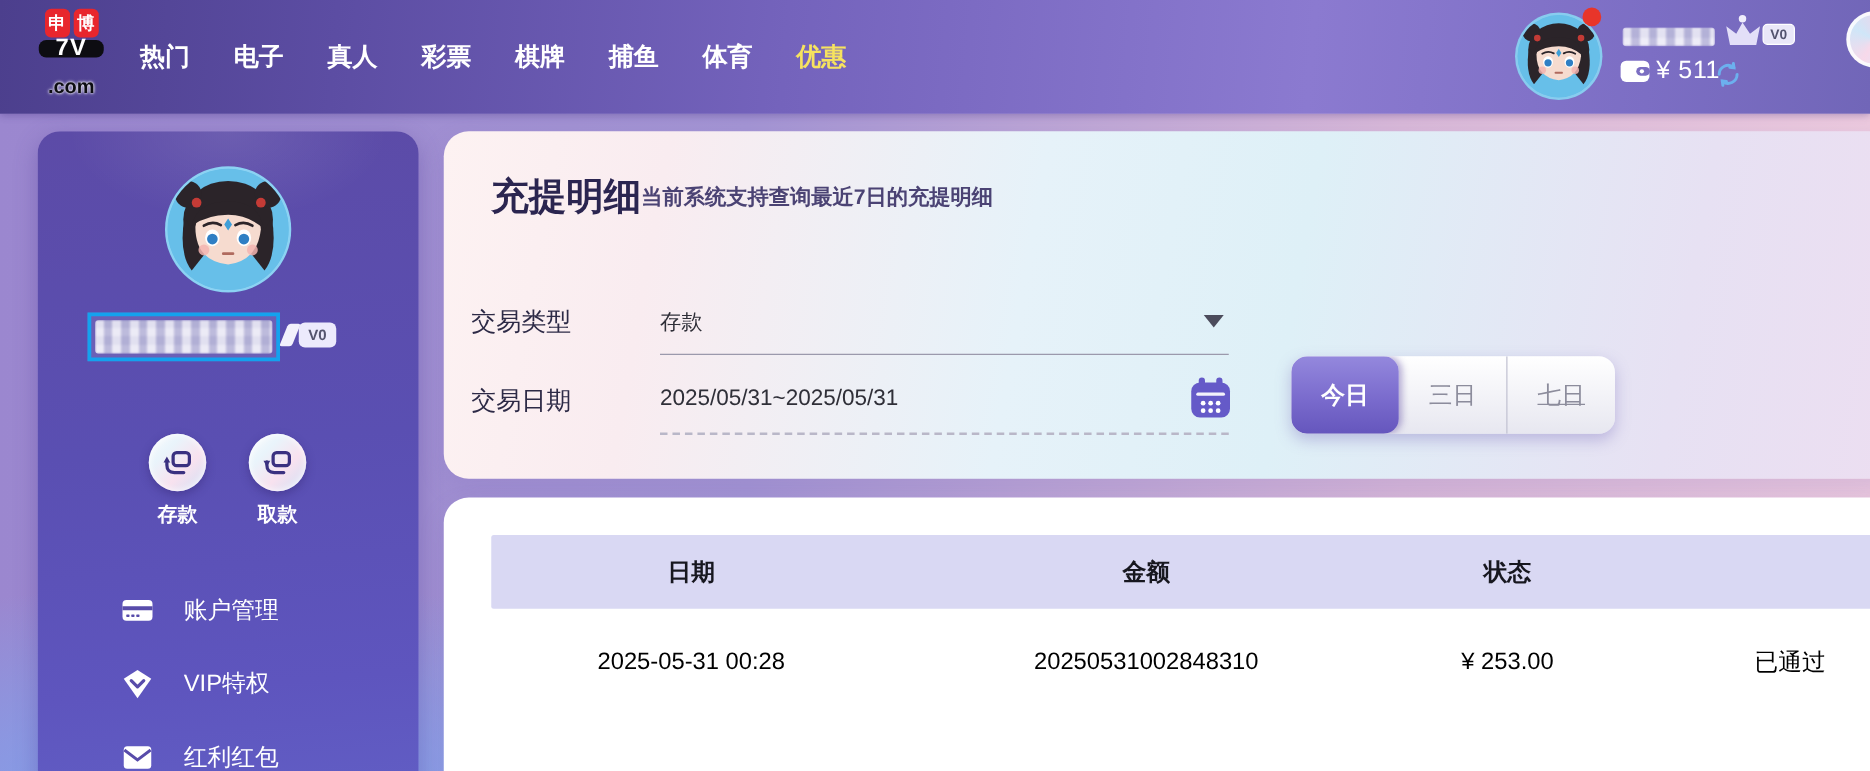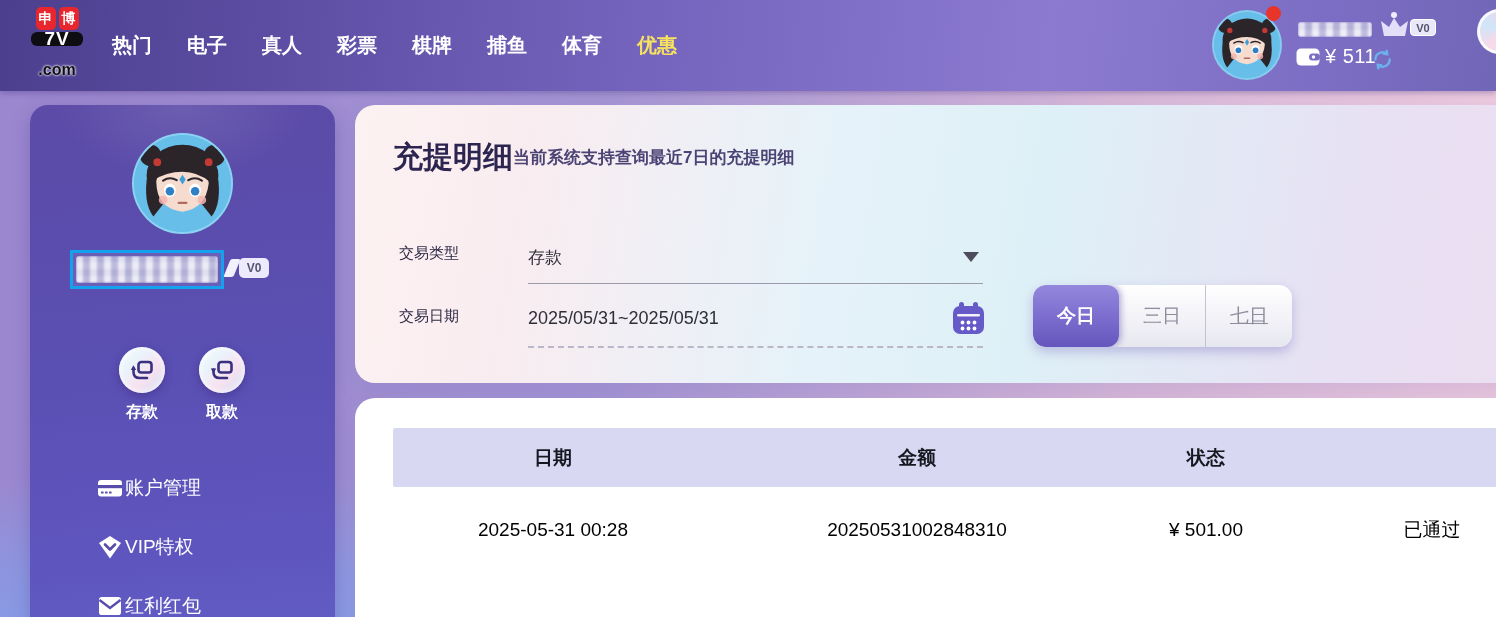--- a/index.html
+++ b/index.html
@@ -65,31 +65,31 @@
   .sb-lastlogin { position:absolute; left:0; top:197px; width:100%; text-align:center;
     color:#fff; font-size:15px; }
   .quick-actions { position:absolute; left:0; top:242px; width:100%; height:80px; }
   .qa { position:absolute; top:0; width:60px; text-align:center; cursor:pointer; }
   .qa-circle { width:46px; height:46px; margin:0 auto; border-radius:50%;
     background:linear-gradient(135deg,#fdfdfd 0%,#e9f4fb 30%,#f8e2ef 62%,#cfe0f6 100%);
     box-shadow:0 3px 8px rgba(50,35,110,.4), inset 0 0 6px rgba(255,255,255,.9);
     display:flex; align-items:center; justify-content:center; }
   .qa-label { margin-top:9px; color:#fff; font-size:16px; font-weight:700; }
   .menu { position:absolute; left:67px; top:353px; right:20px; }
-  .menu-item { height:59px; display:flex; align-items:center; gap:2px; cursor:pointer; }
+  .menu-item { height:59px; display:flex; align-items:center; gap:24px; cursor:pointer; }
   .menu-icon { width:26px; height:26px; flex:0 0 26px; }
   .menu-label { color:#fff; font-size:19px; }
   
   .filter-panel { position:absolute; left:355px; top:105px; width:1165px; height:278px; border-radius:20px;
     background:linear-gradient(100deg,#fdf2f2 0%,#f9ecf0 15%,#e6f2f9 40%,#def0f7 58%,#e7e1f3 84%,#ecdef1 100%);
     box-shadow:0 8px 20px rgba(130,110,190,.20); z-index:2; }
   .panel-title { position:absolute; left:38px; top:32px; display:flex; align-items:center; gap:0; }
   .title { font-size:30px; font-weight:800; color:#2b2550; }
   .subtitle { font-size:17px; font-weight:600; color:#4b4374; }
-  .f-label { position:absolute; left:44px; font-size:15px; color:#2d2a46; }
+  .f-label { position:absolute; left:22px; font-size:20px; color:#2d2a46; }
   .f-label.type { top:139px; } .f-label.date { top:202px; }
   .f-value { position:absolute; left:173px; font-size:17px; color:#2f2f38; cursor:pointer; }
   .f-value.type { top:141px; } .f-value.date { top:203px; font-size:18px; }
   .dd-arrow { position:absolute; left:608px; top:147px; width:0; height:0; cursor:pointer;
     border-left:8px solid transparent; border-right:8px solid transparent; border-top:10px solid #4c4c5c; }
   .line-solid { position:absolute; left:173px; top:178px; width:455px; height:1px; background:#9b99ac; }
   .line-dashed { position:absolute; left:173px; top:241px; width:455px; height:0;
     border-top:2px dashed #b9b7c8; }
   .calendar-icon { position:absolute; left:597px; top:196px; width:33px; height:34px; cursor:pointer; }
   .range-group { position:absolute; left:678px; top:180px; width:259px; height:62px; border-radius:13px;
@@ -331,18 +331,18 @@
   <div class="table">
     <div class="trow head" id="thead-row">
         <div class="th">日期</div>
         <div class="th">金额</div>
         <div class="th">状态</div>
       </div>
     <div id="tbody-rows">
         <div class="trow body">
           <div class="td">2025-05-31 00:28</div>
           <div class="td">20250531002848310</div>
-          <div class="td">¥ 501.00</div>
+          <div class="td">¥ 253.00</div>
           <div class="td">已通过</div>
         </div>
       </div>
   </div>
 </section>
 
 </body></html>

